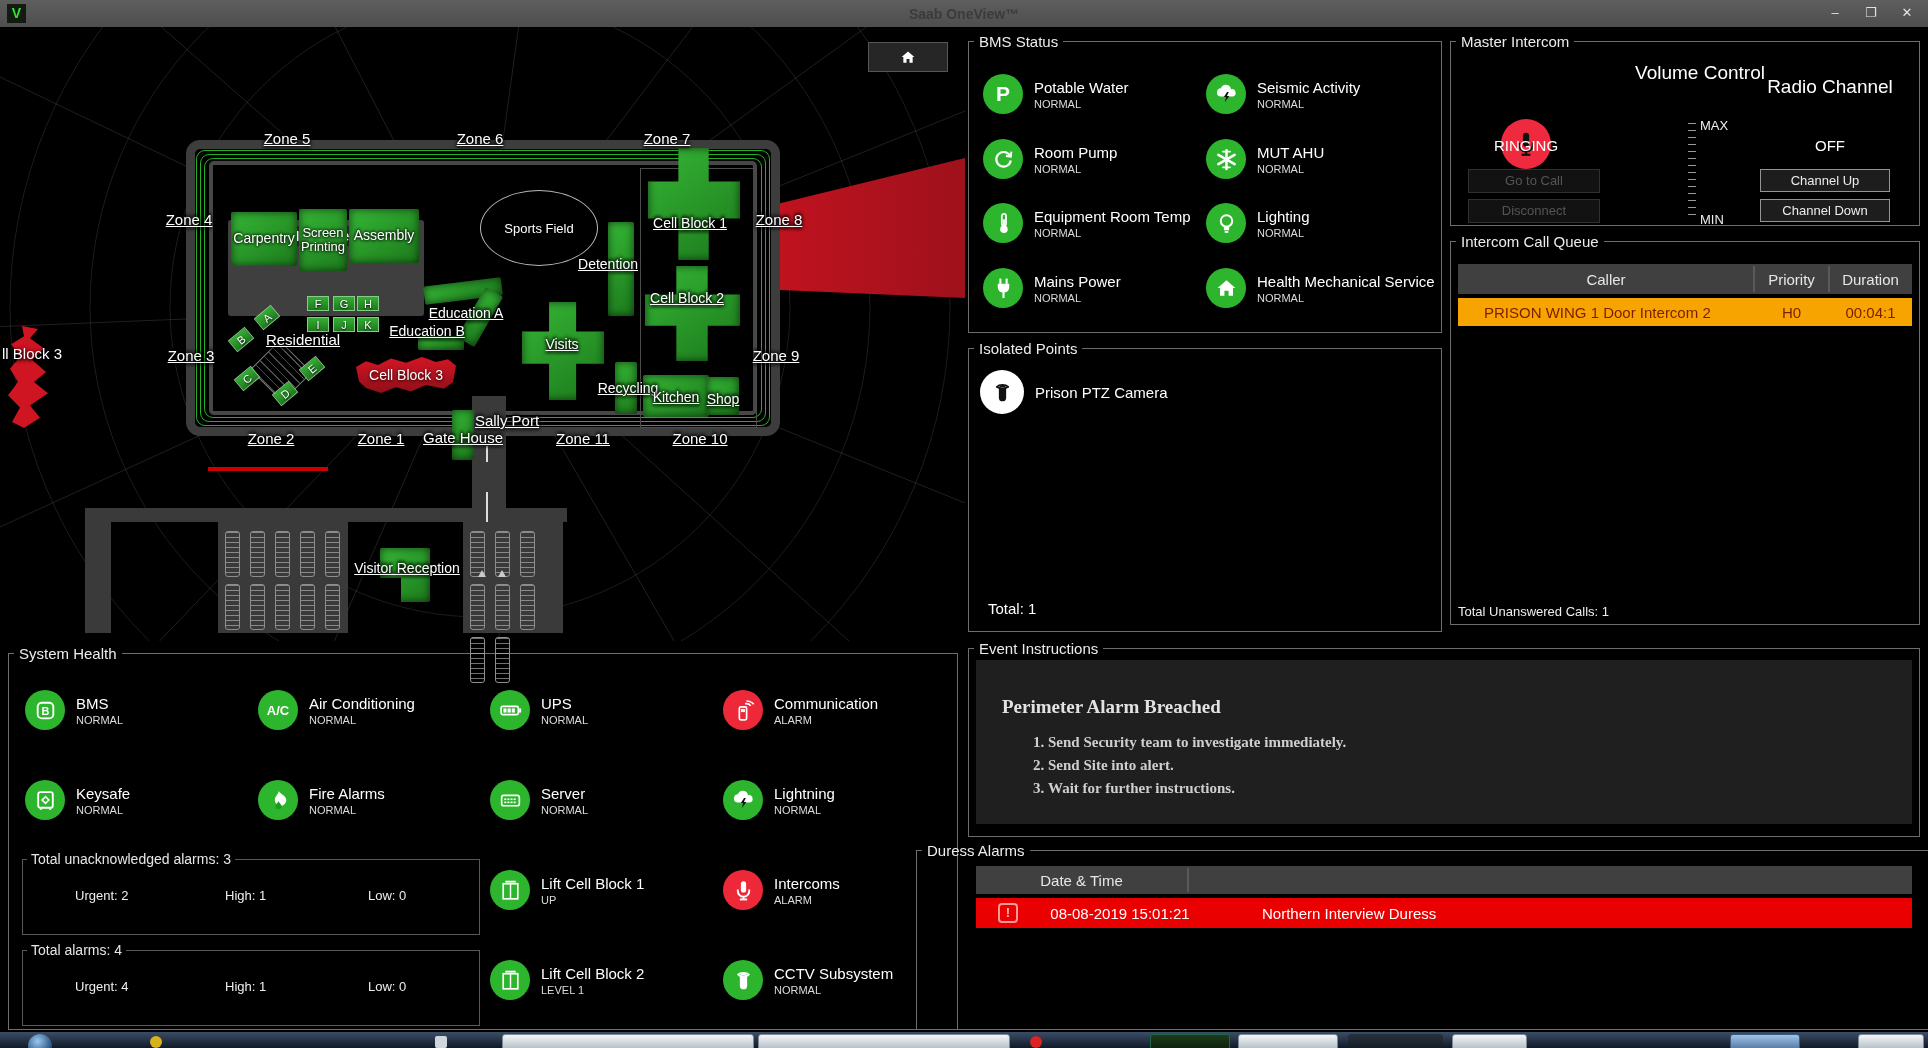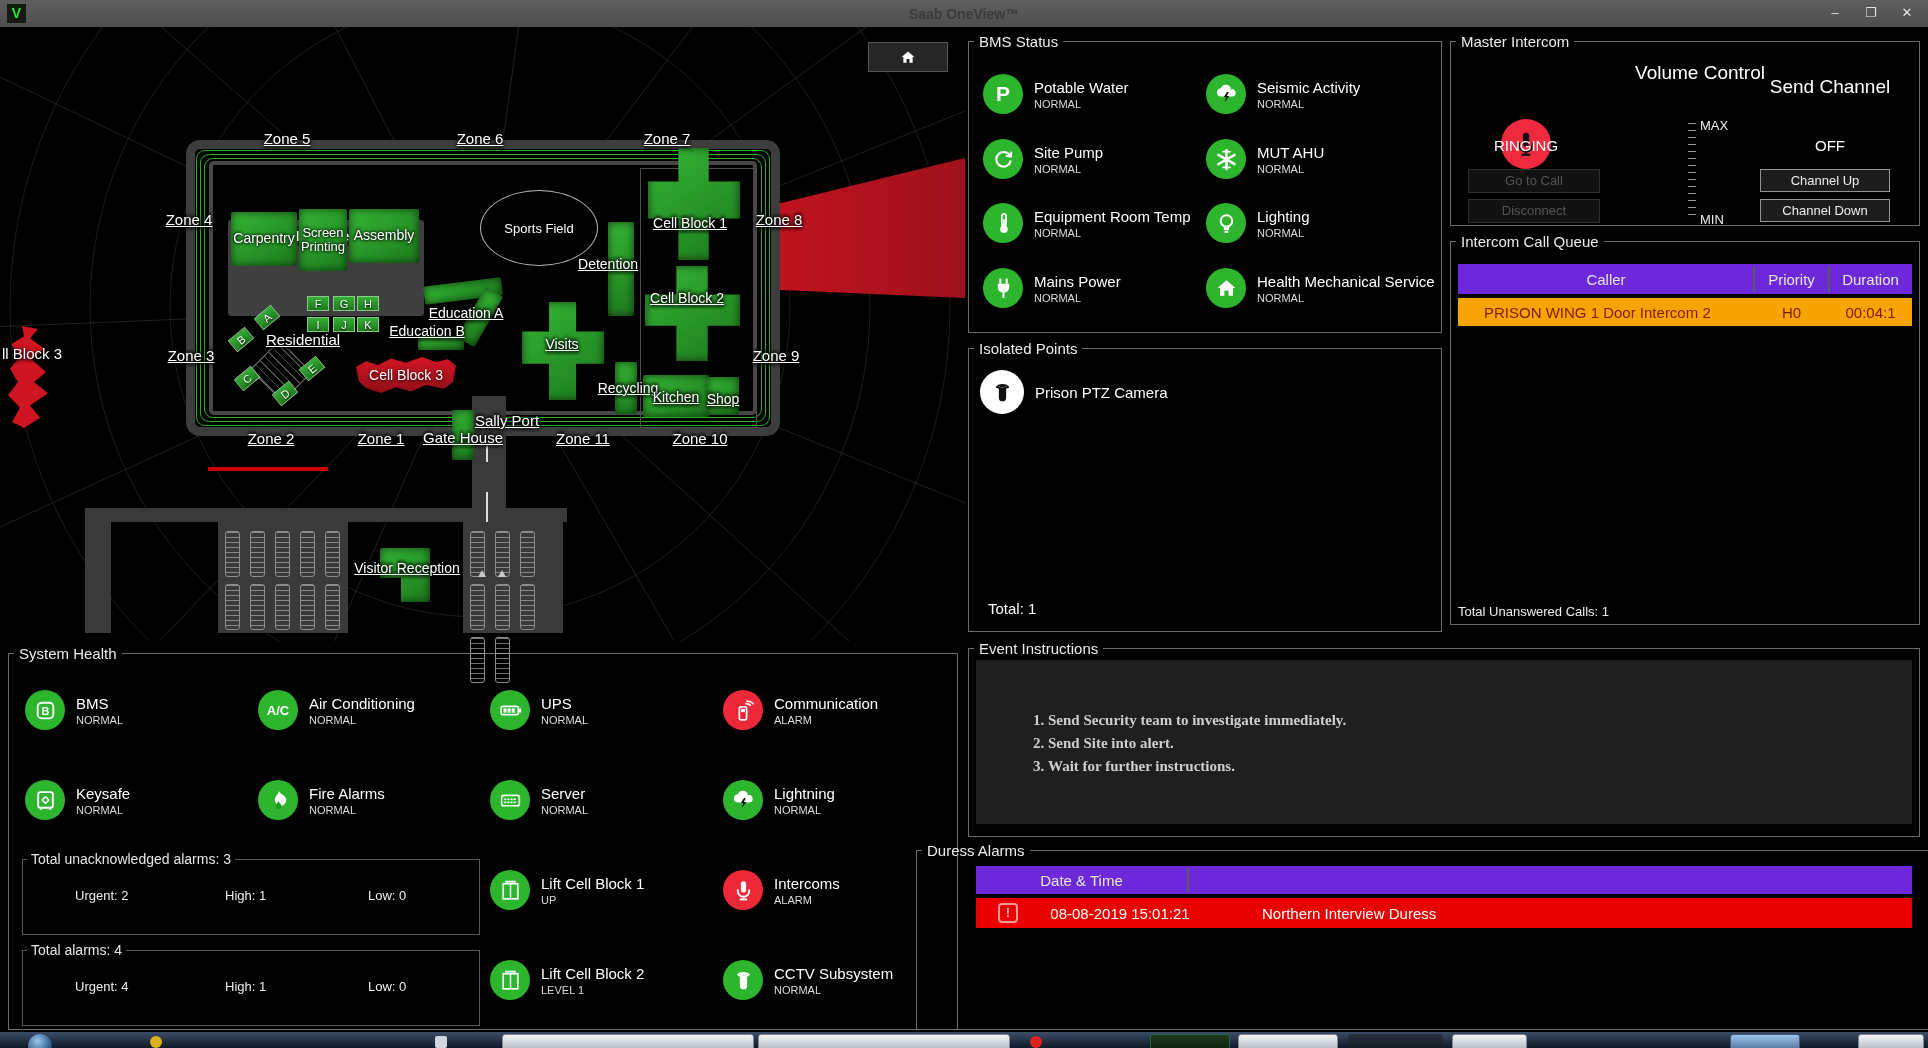--- a/index.html
+++ b/index.html
@@ -54,21 +54,21 @@
   .wedge { position:absolute; left:763px; top:155px; width:202px; height:146px; z-index:2; background:linear-gradient(90deg,#c2131f,#9e111c); clip-path:polygon(0 36%,100% 2%,100% 98%,0 92%); }
   .redleft { position:absolute; left:8px; top:326px; width:40px; height:102px; z-index:2; background:#cf1522; clip-path:polygon(35% 0,75% 3%,55% 12%,90% 22%,60% 33%,95% 45%,65% 55%,100% 66%,55% 78%,80% 90%,40% 100%,10% 94%,30% 80%,0 68%,25% 55%,5% 42%,30% 30%,8% 18%,40% 10%); }
   .cb3 { position:absolute; left:356px; top:357px; width:100px; height:36px; z-index:3; background:linear-gradient(#d41525,#8f0f18); clip-path:polygon(0 28%,10% 12%,22% 22%,35% 4%,50% 16%,66% 0,80% 14%,92% 6%,100% 24%,97% 70%,88% 88%,70% 78%,55% 96%,40% 84%,25% 100%,10% 86%,3% 68%); display:flex; align-items:center; justify-content:center; }
   .cross { clip-path:polygon(33% 0,66% 0,66% 30%,100% 30%,100% 63%,66% 63%,66% 100%,33% 100%,33% 63%,0 63%,0 30%,33% 30%); }
   .hatch { position:absolute; z-index:2; border:1px solid #7e7e7e; background:repeating-linear-gradient(0deg,rgba(140,140,140,.55) 0 1px,transparent 1px 6px); }
   .homebtn { position:absolute; left:868px; top:42px; width:80px; height:30px; z-index:5; background:#262626; border:1px solid #565656; display:flex; align-items:center; justify-content:center; }
   .homebtn svg { width:18px; height:18px; }
   .ellipse { position:absolute; z-index:2; border:1px solid #b9b9b9; border-radius:50%; display:flex; align-items:center; justify-content:center; }
 
   
-  .thead { position:absolute; background:#6d28d9; color:#e6e6e6; font-size:15px; display:flex; align-items:center; }
+  .thead { position:absolute; background:#404040; color:#e6e6e6; font-size:15px; display:flex; align-items:center; }
   .vsep { position:absolute; width:2px; background:#5a5a5a; }
   .qrow { position:absolute; background:#f7a400; color:#7a1e00; font-size:15px; display:flex; align-items:center; }
   .drow { position:absolute; background:#ea0000; color:#fff; font-size:15px; display:flex; align-items:center; }
   .warn { width:20px; height:20px; border:2px solid #ff9a9a; border-radius:4px; color:#ffb8b8; font-size:13px; font-weight:bold; text-align:center; line-height:16px; }
 
   
   .evt-inner { position:absolute; left:976px; top:660px; width:936px; height:164px; background:#1f1f1f; z-index:2; padding:36px 30px 0 26px; }
   .evt-inner h2 { font-family:"Liberation Serif",serif; font-size:19px; color:#e2e2e2; }
   .evt-inner ol { margin:16px 0 0 46px; }
   .evt-inner li { font-family:"Liberation Serif",serif; font-weight:bold; font-size:15px; color:#cfcfcf; margin-bottom:6px; }
@@ -272,21 +272,21 @@
     </div>
 </div>
 <div class="tile" style="left:983px;top:137px">
   <div class="ic g">
     <svg viewBox="0 0 24 24" fill="none" stroke="#fff" stroke-width="2.1">
         <path d="M18.5 9a7 7 0 1 0 .5 4"></path>
         <path d="M19.5 4.5l-.4 4.8-4.8-.6" stroke-width="1.9"></path>
       </svg>
   </div>
   <div>
-      <div class="l">Site Pump</div>
+      <div class="l">Room Pump</div>
       <div class="s">NORMAL</div>
     </div>
 </div>
 <div class="tile" style="left:983px;top:201px">
   <div class="ic g">
     <svg viewBox="0 0 24 24">
         <rect x="10.4" y="2.8" width="4" height="11.5" rx="2" fill="none" stroke="#fff" stroke-width="1.7"></rect>
         <circle cx="12.4" cy="17.6" r="3.6" fill="#fff"></circle>
         <line x1="12.4" y1="8" x2="12.4" y2="15" stroke="#fff" stroke-width="2"></line>
       </svg>
@@ -384,21 +384,21 @@
       <line x1="8.5" y1="20.6" x2="15.5" y2="20.6" stroke="#111" stroke-width="1.8"></line>
     </svg>
 </div>
 <div class="txt" style="left:1466px;top:137px;width:120px;text-align:center;font-size:15px;color:#fff">RINGING</div>
 <div class="btn dis" style="left:1468px;top:169px;width:132px;height:24px">Go to Call</div>
 <div class="btn dis" style="left:1468px;top:199px;width:132px;height:24px">Disconnect</div>
 <div class="txt" style="left:1615px;top:62px;width:170px;text-align:center;font-size:19px;color:#fff">Volume Control</div>
 <div class="ticks"></div>
 <div class="txt" style="left:1700px;top:118px;font-size:13px;color:#eee">MAX</div>
 <div class="txt" style="left:1700px;top:212px;font-size:13px;color:#eee">MIN</div>
-<div class="txt" style="left:1745px;top:76px;width:170px;text-align:center;font-size:19px;color:#fff">Send Channel</div>
+<div class="txt" style="left:1745px;top:76px;width:170px;text-align:center;font-size:19px;color:#fff">Radio Channel</div>
 <div class="txt" style="left:1790px;top:137px;width:80px;text-align:center;font-size:15px;color:#fff">OFF</div>
 <div class="btn" style="left:1760px;top:169px;width:130px;height:23px">Channel Up</div>
 <div class="btn" style="left:1760px;top:199px;width:130px;height:23px">Channel Down</div>
 
 <div class="thead" style="left:1458px;top:264px;width:454px;height:30px">
   <div style="width:296px;text-align:center">Caller</div>
   <div style="width:75px;text-align:center">Priority</div>
   <div style="width:83px;text-align:center">Duration</div>
 </div>
 <div class="vsep" style="left:1753px;top:266px;height:26px"></div>
@@ -578,20 +578,21 @@
 <div class="txt" style="left:225px;top:888px;font-size:13px;color:#eee">High: 1</div>
 <div class="txt" style="left:368px;top:888px;font-size:13px;color:#eee">Low: 0</div>
 <fieldset class="sub" style="left:22px;top:942px;width:458px;height:84px">
   <legend>Total alarms: 4</legend>
 </fieldset>
 <div class="txt" style="left:75px;top:979px;font-size:13px;color:#eee">Urgent: 4</div>
 <div class="txt" style="left:225px;top:979px;font-size:13px;color:#eee">High: 1</div>
 <div class="txt" style="left:368px;top:979px;font-size:13px;color:#eee">Low: 0</div>
 
 <div class="evt-inner">
+  <h2>Perimeter Alarm Breached</h2>
   <ol>
     <li>Send Security team to investigate immediately.</li>
     <li>Send Site into alert.</li>
     <li>Wait for further instructions.</li>
   </ol>
 </div>
 
 <div class="thead" style="left:976px;top:866px;width:936px;height:28px">
   <div style="width:211px;text-align:center">Date &amp; Time</div>
 </div>

